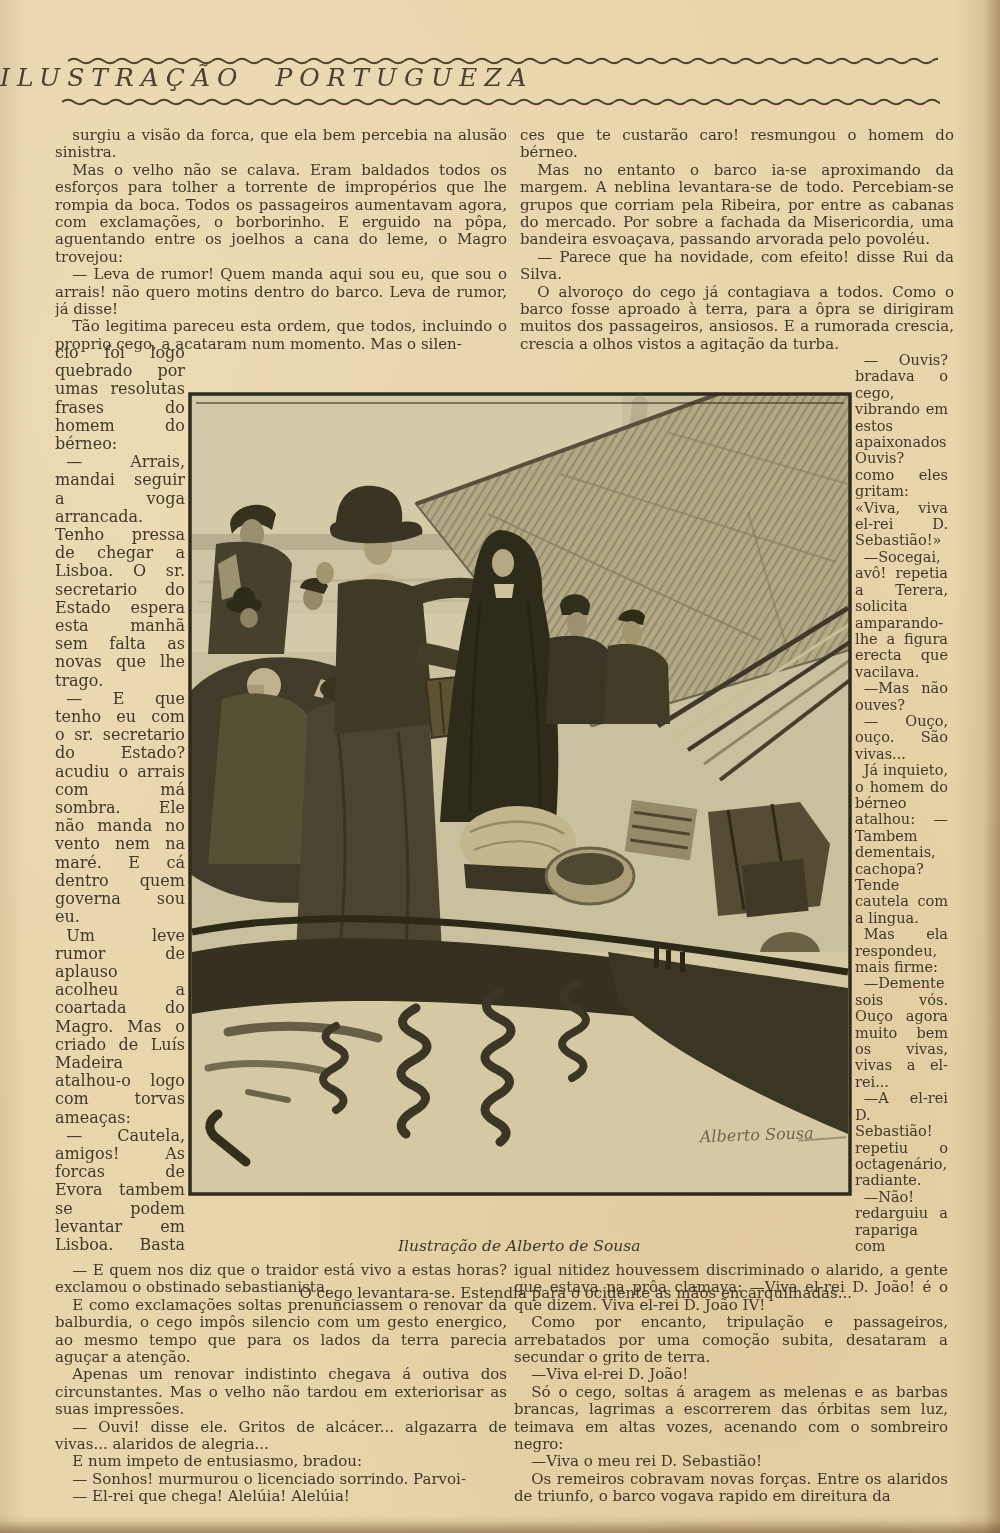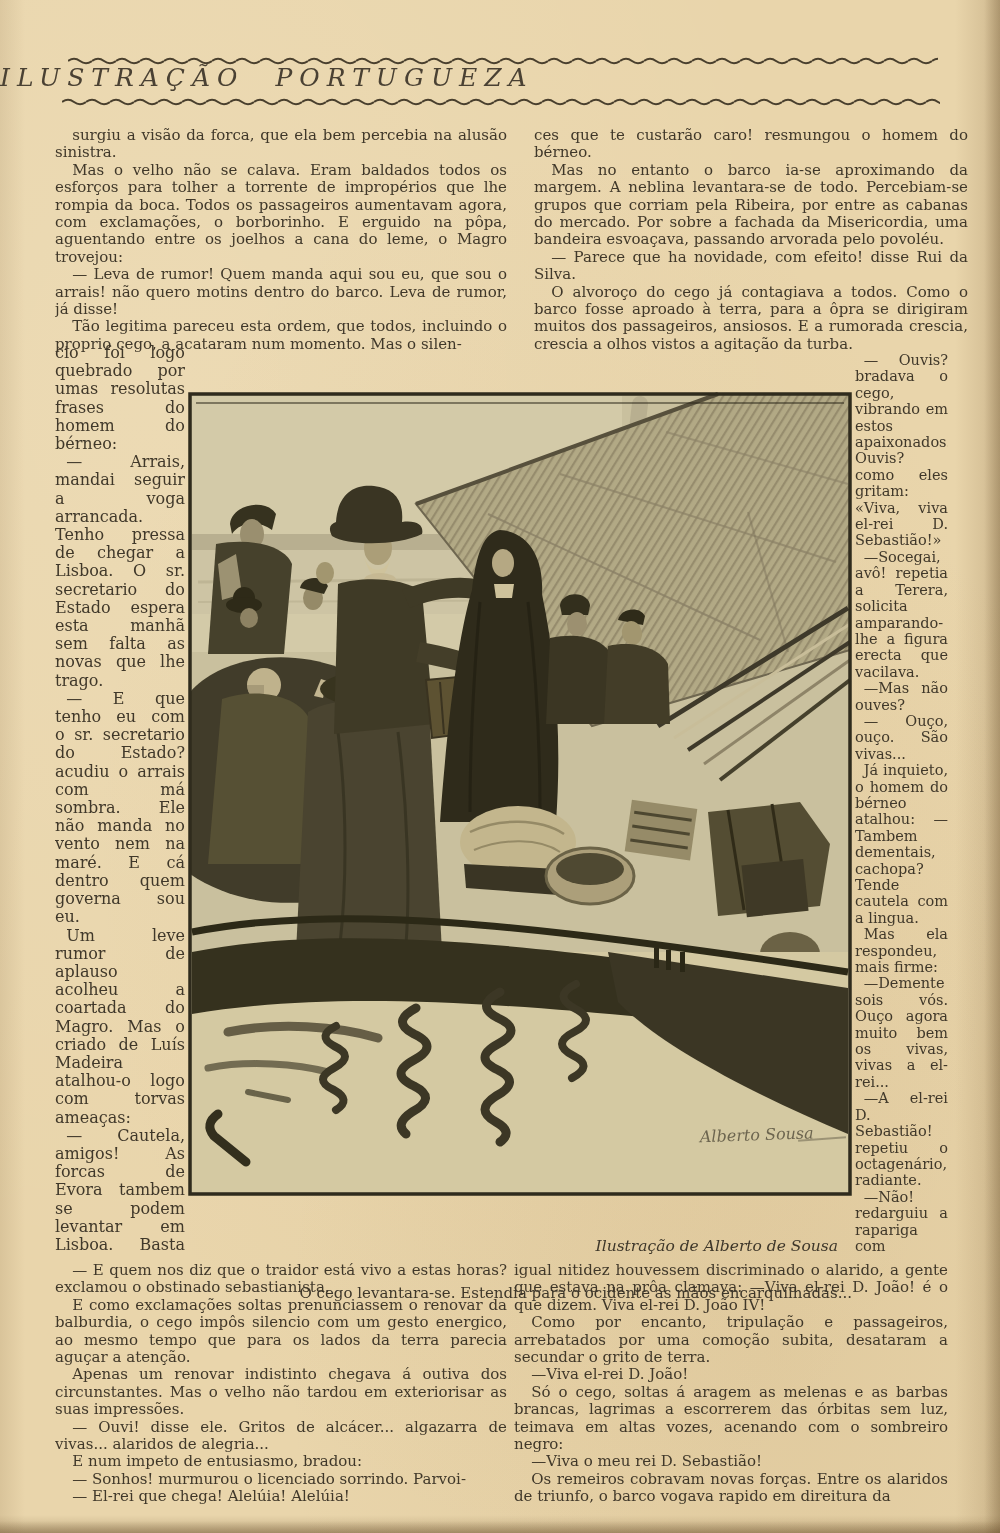--- a/index.html
+++ b/index.html
@@ -22,27 +22,27 @@
   .para{margin:0;text-indent:1.15em;text-align:justify;}
   .wide{font-size:15px;line-height:17.4px;}
   .narrow-left{left:55px;top:344px;width:130px;height:908px;
     font-size:16px;line-height:18.2px;word-spacing:2px;}
   .narrow-left .para{text-indent:.7em;}
   .narrow-right{left:855px;top:352px;width:93px;height:906px;
     font-size:14.5px;line-height:16.4px;}
   .narrow-right .para{text-indent:.6em;}
   .cont .para:first-child{text-indent:0;}
   .lt{left:55px;top:127px;width:452px;height:226px;}
-  .rt{left:534px;top:127px;width:434px;height:226px;}
+  .rt{left:520px;top:127px;width:434px;height:226px;}
   .lb{left:55px;top:1262px;width:452px;height:250px;}
   .rb{left:514px;top:1262px;width:434px;height:262px;}
   .illo{position:absolute;left:188px;top:392px;width:664px;height:804px;}
   .caption{position:absolute;left:188px;top:1284px;width:664px;text-align:right;
     font-size:15px;color:#3e372a;}
-  .credit{position:absolute;left:398px;top:1237px;width:440px;text-align:right;
+  .credit{position:absolute;left:398px;top:1237px;width:440px;
     padding-right:14px;font-style:italic;font-size:15.5px;color:#3e372a;}
   .shadow-edge{position:absolute;pointer-events:none;}
 </style>
 </head>
 <body>
 
 <div class="page">
 
   <svg class="rule" style="left:68px;top:56px" width="870" height="10">
     <defs>

